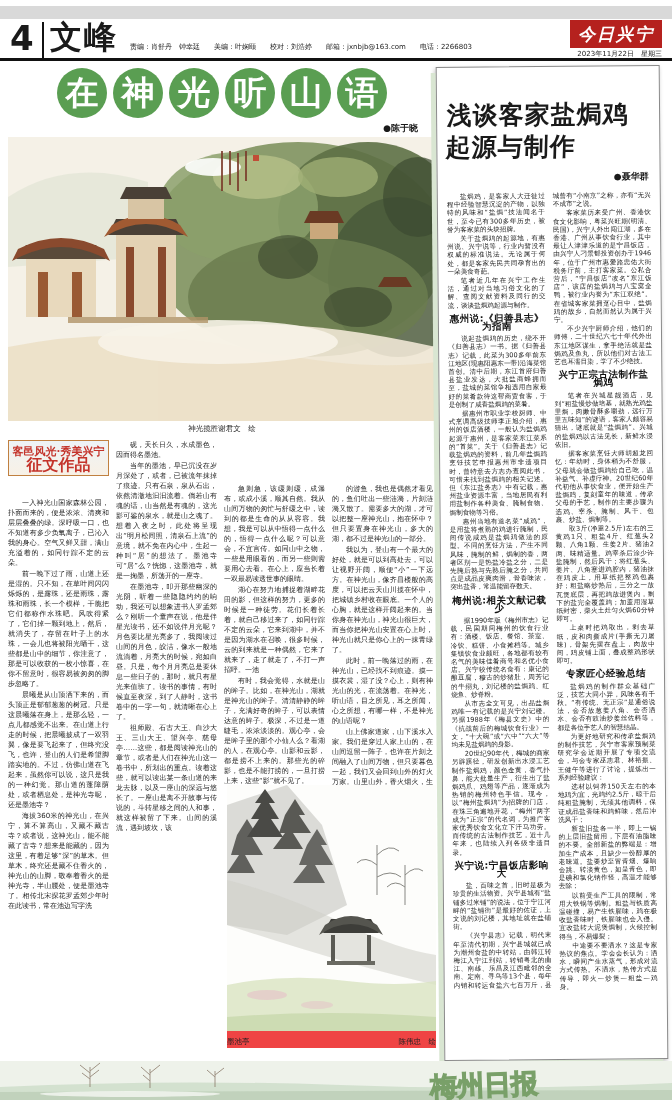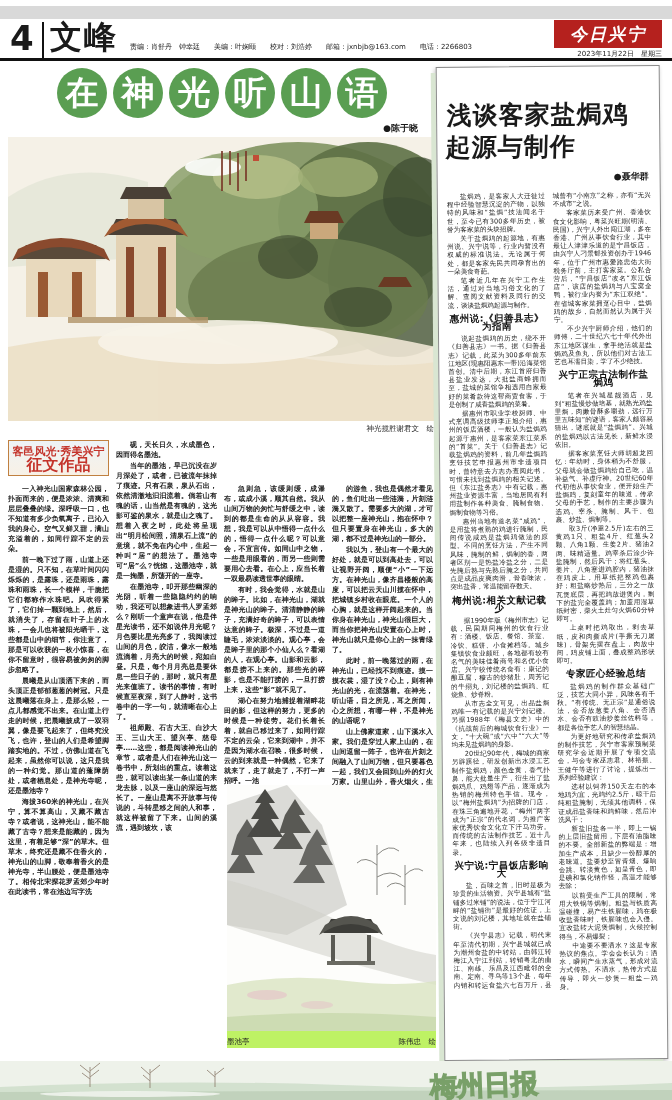--- a/index.html
+++ b/index.html
@@ -5,43 +5,43 @@
   html,body{margin:0;padding:0;background:#efefef;}
   #page{position:relative;width:672px;height:1100px;background:#fff;overflow:hidden;
         font-family:"DejaVu Sans","Liberation Sans",sans-serif;color:#1a1a1a;}
   .top-strip{position:absolute;left:0;top:6px;width:672px;height:13px;background:#d9d9d9;}
   
   .header{position:absolute;left:10px;top:22px;width:652px;height:34px;}
   .pagenum{position:absolute;left:0;top:-4px;font-size:34px;font-weight:bold;}
   .head-div{position:absolute;left:32px;top:0;width:2px;height:36px;background:#111;}
   .section-name{position:absolute;left:40px;top:-6px;font-size:32px;font-weight:bold;letter-spacing:2px;}
   .edit-line{position:absolute;left:120px;top:20px;font-size:7px;color:#222;white-space:nowrap;}
-  .masthead{position:absolute;right:0;top:-2px;width:108px;height:28px;background:#b5211e;
+  .masthead{position:absolute;right:0;top:-2px;width:92px;height:28px;background:#b5211e;
             color:#fff;text-align:center;font-family:"DejaVu Serif",serif;font-weight:bold;
             font-size:17px;line-height:28px;letter-spacing:2px;font-style:italic;}
   .mast-date{position:absolute;right:0;top:27px;font-size:7px;color:#222;white-space:nowrap;}
   .black-rule{position:absolute;left:0;top:58px;width:672px;height:3px;background:#111;}
   
   .left-region{position:absolute;left:8px;top:64px;width:428px;height:1000px;}
   .title-row{display:flex;justify-content:center;gap:6px;margin-top:4px;}
   .title-char{width:50px;height:50px;border-radius:50%;background:#5a9e52;color:#fff;
               font-family:"DejaVu Serif",serif;font-weight:bold;font-size:33px;line-height:50px;
               text-align:center;}
   .author-left{text-align:right;font-size:9px;font-weight:bold;margin:4px 18px 2px 0;}
   .painting1{display:block;margin-top:2px;}
-  .caption-row{display:flex;justify-content:flex-end;font-size:7.5px;color:#222;margin:3px 2px 0 2px;}
+  .caption-row{display:flex;justify-content:center;font-size:7.5px;color:#222;margin:3px 2px 0 2px;}
   .columns{position:relative;display:flex;gap:7px;height:608px;margin-top:6px;overflow:hidden;}
   .col{width:101px;overflow:hidden;font-size:7px;line-height:10px;text-align:justify;color:#222;}
-  .col p{margin:0 0 1px 0;text-indent:2em;font-weight:bold;}
+  .col p{margin:0 0 1px 0;text-indent:2em;}
   .col3,.col4{height:340px;margin-top:44px;}
   .contest-box{border:1px solid #c08040;background:linear-gradient(180deg,#eef3f6,#f8f1e6);
-               text-align:center;padding:6px 2px 5px 2px;margin-bottom:8px;}
+               text-align:center;padding:6px 2px 5px 2px;margin-bottom:22px;}
   .contest-box .l1{color:#c4342b;font-family:"DejaVu Serif",serif;font-weight:bold;font-size:11px;}
   .contest-box .l2{color:#c4342b;font-family:"DejaVu Serif",serif;font-weight:bold;font-size:16px;margin-top:3px;}
-  .painting2-wrap{position:absolute;right:0;top:345px;width:209px;height:263px;background:#bef264;}
+  .painting2-wrap{position:absolute;right:0;top:345px;width:209px;height:263px;background:#ef4444;}
   .caption-row2{display:flex;justify-content:space-between;font-size:7.5px;color:#222;margin-top:2px;}
   
   .right-region{position:absolute;left:440px;top:66px;width:224px;height:994px;}
   .right-box{position:relative;width:100%;height:100%;box-sizing:border-box;border:1px solid #8a8a8a;
              background:#fff;padding:8px 9px;transform:rotate(-0.5deg);
              box-shadow:-5px 6px 0 #d9e6d2, -1px 2px 4px rgba(0,0,0,.25);}
   .r-title{font-size:25px;font-weight:bold;letter-spacing:1px;line-height:32px;margin-top:24px;
            font-family:"DejaVu Sans",sans-serif;transform:skewX(-2deg);}
   .r-author{text-align:right;font-size:9px;font-weight:bold;margin:8px 2px 8px 0;}
   .r-body{height:802px;column-count:2;column-gap:8px;column-fill:auto;overflow:hidden;
@@ -144,22 +144,22 @@
           </div>
       </div>
       <div class="col col2">
           <p>砚，天长日久，水成墨色，因而得名墨池。</p>
           <p>当年的墨池，早已沉没在岁月深处了，或者，已被流年抹掉了痕迹。只有石泉，泉从石出，依然清澈地汩汩流着。倘若山有魂的话，山当然是有魂的，这光影可鉴的泉水，就是山之魂了。想着入夜之时，此处将呈现出“明月松间照，清泉石上流”的意境，就不免在内心中，生起一种叫“居”的想法了。墨池寺可“居”么？恍惚，这墨池寺，就是一掬墨，所荡开的一座寺。</p>
           <p>在墨池寺，叩开那些幽深的光阴，听着一些隐隐约约的响动，我还可以想象进书人罗孟郊么？刚听一个童声在说，他是伴星光读书，还不如说伴月光呢？月色要比星光亮多了，我阅读过山间的月色，皎洁，像水一般地流淌着，月亮大的时候，宛如白昼。只是，每个月月亮总是要休息一些日子的，那时，就只有星光来值班了。读书的事情，有时候直至夜深，到了人静时，这书卷中的一字一句，就清晰在心上了。</p>
           <p>祖师殿、石古大王、白沙大王、三山大王、望兴亭、慈母亭……这些，都是阅读神光山的章节，或者是人们在神光山这一卷书中，所划出的重点。读着这些，就可以读出某一条山道的来龙去脉，以及一座山的深远与悠长了。一座山是离不开故事与传说的，斗转星移之间的人和事，就这样被留了下来。山间的溪流，遇到坡坎，该</p>
         </div>
       <div class="col col3">
           <p>急则急，该缓则缓，成瀑布，或成小溪，顺其自然。我从山间万物的匆忙与舒缓之中，读到的都是生命的从从容容。我想，我是可以从中悟得一点什么的，悟得一点什么呢？可以意会，不宜言传。如同山中之物，一些是用眼看的，而另一些则需要用心去看。在心上，应当长着一双最易读透世事的眼睛。</p>
+          <p>湖心在努力地捕捉着湖畔花田的影，但这样的努力，更多的时候是一种徒劳。花们长着长着，就自己移过来了，如同行踪不定的云朵，它来到湖中，并不是因为湖水在召唤，很多时候，云的到来就是一种偶然，它来了就来了，走了就走了，不打一声招呼。一池</p>
           <p>有时，我会觉得，水就是山的眸子。比如，在神光山，湖就是神光山的眸子。清清静静的眸子，充满好奇的眸子，可以表情达意的眸子。极深，不过是一道睫毛，浓浓淡淡的。观心亭，会是眸子里的那个小仙人么？看湖的人，在观心亭。山影和云影，都是捞不上来的。那些光的碎影，也是不能打捞的，一旦打捞上来，这些“影”就不见了。</p>
-          <p>湖心在努力地捕捉着湖畔花田的影，但这样的努力，更多的时候是一种徒劳。花们长着长着，就自己移过来了，如同行踪不定的云朵，它来到湖中，并不是因为湖水在召唤，很多时候，云的到来就是一种偶然，它来了就来了，走了就走了，不打一声招呼。一池</p>
         </div>
       <div class="col col4">
           <p>的游鱼，我也是偶然才看见的，鱼们吐出一些涟漪，片刻涟漪又散了。需要多大的湖，才可以把整一座神光山，抱在怀中？但只要置身在神光山，多大的湖，都不过是神光山的一部分。</p>
           <p>我以为，登山有一个最大的好处，就是可以到高处去，可以让视野开阔，顺便“小”一下远方。在神光山，像齐昌楼般的高度，可以把云天山川揽在怀中，把城镇乡村收在眼底。一个人的心胸，就是这样开阔起来的。当你身在神光山，神光山很巨大，而当你把神光山安置在心上时，神光山就只是你心上的一抹青绿了。</p>
           <p>此时，前一晚落过的雨，在神光山，已经找不到痕迹。摸一摸衣裳，湿了没？心上，则有神光山的光，在流荡着。在神光，听山语，目之所见，耳之所闻，心之所想，有哪一样，不是神光的山语呢？</p>
           <p>山上佛家道家，山下溪水入家。我们是穿过人家上山的，在山间逗留一阵子，也许在片刻之间融入了山间万物，但只要暮色一起，我们又会回到山外的灯火万家。山里山外，香火烟火，生活在烟火中的人们，到山中点一炷香火，又回到了烟火中。下山的时候，我喜欢跟着溪流走，往低处走，低处是烟火人家。</p>
         </div>
 
       <div class="painting2-wrap">
         <svg width="209" height="246" viewBox="0 0 209 246">

